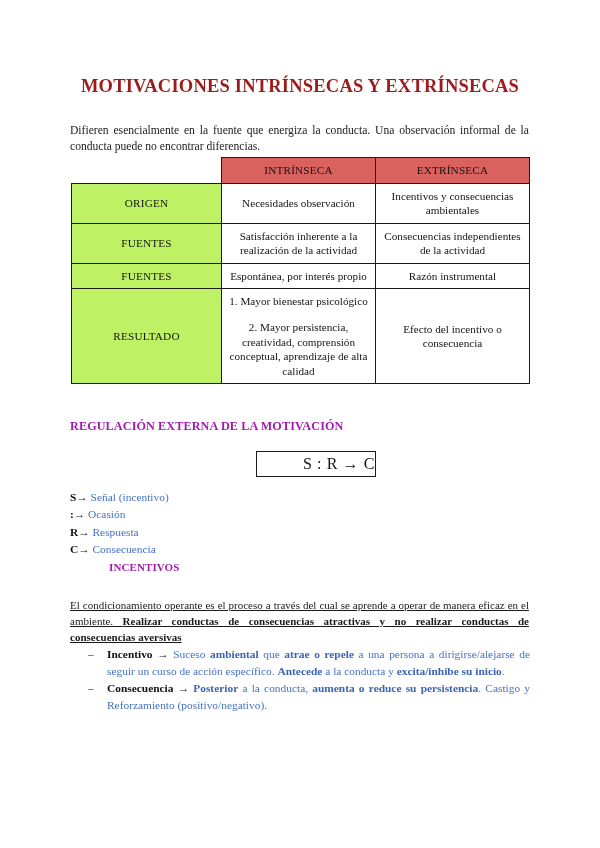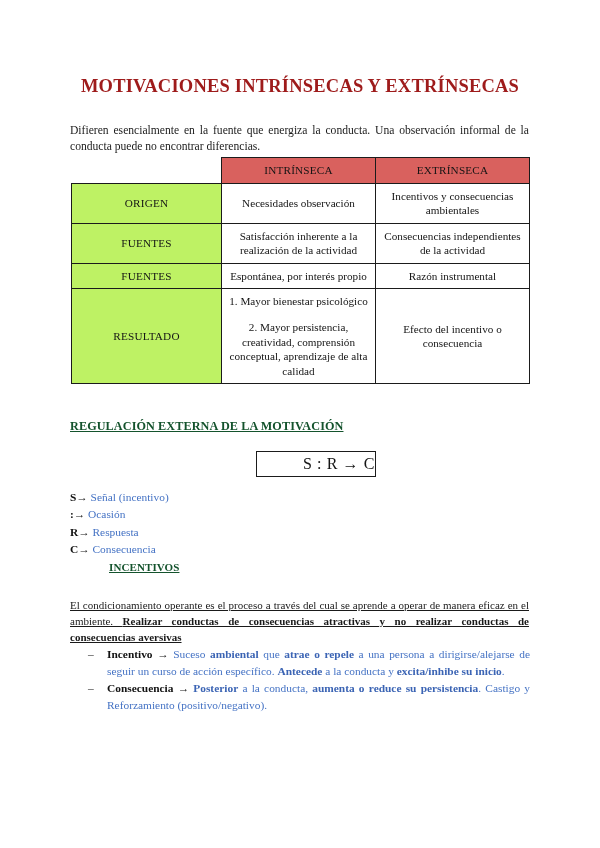--- a/index.html
+++ b/index.html
@@ -96,24 +96,23 @@
   td.body-cell {
     background: #ffffff;
   }
   .res-item { margin: 0; }
   .res-item + .res-item { margin-top: 11px; }
 
   
   .sec-head {
     position: absolute;
     font-weight: bold;
-    color: #14532d;
+    color: #a21caf;
     font-size: 12.2px;
     letter-spacing: 0.1px;
-    text-decoration: underline;
   }
   #sec-regulacion { left: 70px; top: 419px; }
   #sec-incentivos { left: 109px; top: 561px; font-size: 11px; }
 
   
   .formula-box {
     position: absolute;
     left: 256px;
     top: 451px;
     width: 118px;

